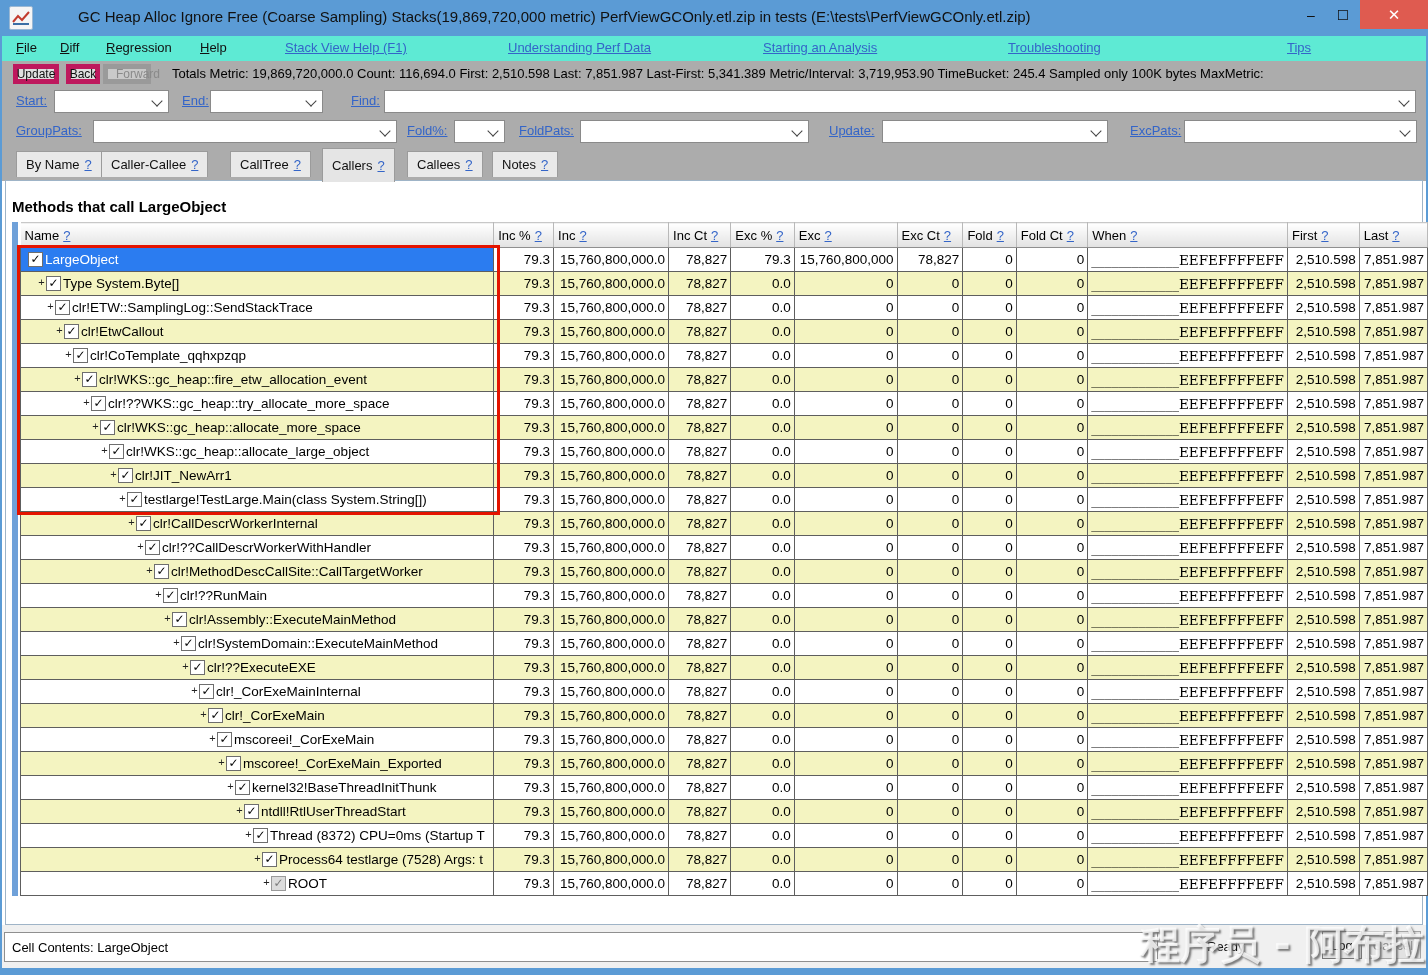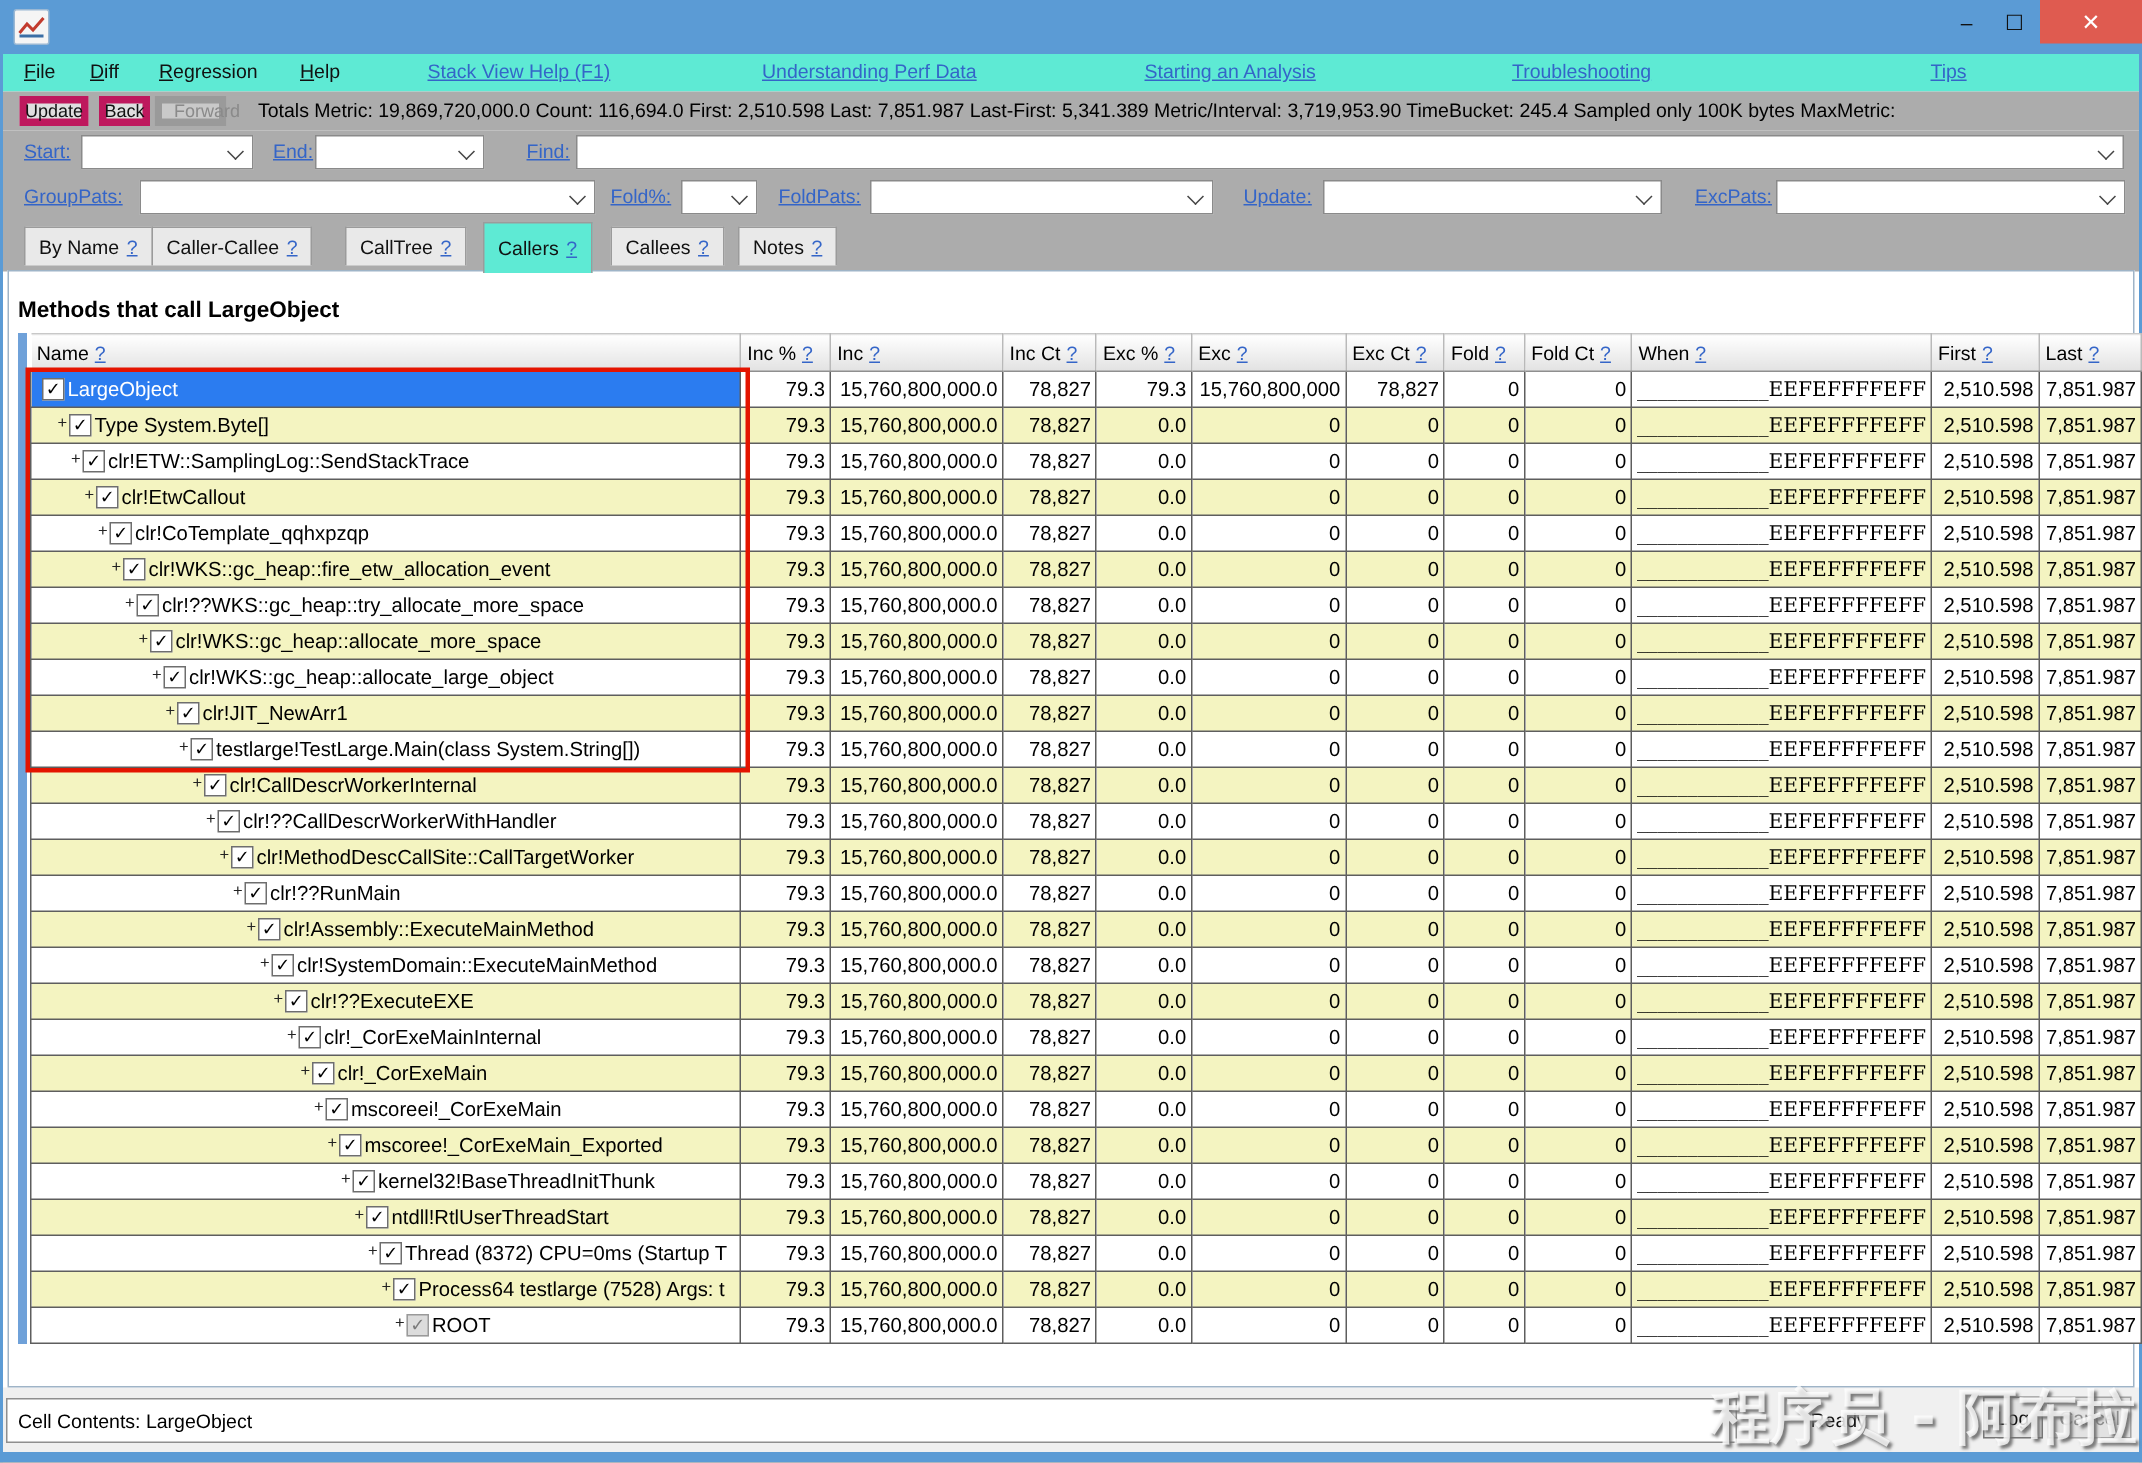--- a/index.html
+++ b/index.html
@@ -30,21 +30,21 @@
   .toolbtn{position:absolute;top:3px;height:20px;background:#DFDFDF;border:5px solid #be185d;font-size:12px;color:#111;display:flex;align-items:center;justify-content:center;padding:0 6px;box-sizing:border-box;}
   .toolbtn.disabled{color:#8A8A8A;border-color:#9A9A9A;background:#C9C9C9;padding-left:28px;}
   .totals{position:absolute;left:170px;top:5px;font-size:13px;color:#000;white-space:nowrap;overflow:hidden;width:1250px;}
   .flabel{position:absolute;font-size:13px;color:#3465C8;text-decoration:underline;white-space:nowrap;}
   .combo{position:absolute;background:#fff;border:1px solid #8A8A8A;box-sizing:border-box;display:flex;align-items:center;}
   .combo .val{flex:1;font-size:13px;color:#000;padding-left:5px;white-space:nowrap;overflow:hidden;margin-top:45px;}
   .chev{width:7px;height:7px;border-left:1.5px solid #444;border-bottom:1.5px solid #444;transform:rotate(-45deg);margin:0 7px 2px 0;flex:none;}
   
   .tab{position:absolute;top:5px;height:26px;background:#E9E9E9;border:1px solid #9B9B9B;border-bottom:none;display:flex;align-items:center;padding:0 9px;font-size:13px;color:#111;box-sizing:border-box;}
   .tab .help{color:#3465C8;text-decoration:underline;margin-left:5px;}
-  .tab.active{top:2px;height:34px;background:#5eead4;z-index:3;}
+  .tab.active{top:2px;height:34px;background:#e5e5e5;z-index:3;}
   
   .tabpage{position:absolute;left:5px;top:180px;width:1418px;height:745px;background:#fff;border:1px solid #9FB4C7;box-sizing:border-box;z-index:1;}
   .grid-title{position:absolute;left:12px;top:198px;font-size:15px;font-weight:bold;color:#000;z-index:2;}
   .rowheader-strip{position:absolute;left:12px;top:222px;width:6px;height:674px;background:#6FA1D9;z-index:2;}
   
   table.grid{position:absolute;left:20px;top:222px;border-collapse:collapse;table-layout:fixed;z-index:2;background:#fff;}
   table.grid th{
     height:25px;background:linear-gradient(#FFFFFF,#E2E2E2);
     border-right:1px solid #B9B9B9;border-bottom:1px solid #8F8F8F;border-top:1px solid #C8C8C8;
     font-size:13px;font-weight:normal;color:#000;text-align:left;padding:0 4px;box-sizing:border-box;white-space:nowrap;overflow:hidden;
@@ -85,20 +85,21 @@
 
 <div id="window">
 
   <div class="titlebar">
     <div class="app-icon">
       <svg width="22" height="22" viewBox="0 0 22 22">
           <polyline points="3,15 8,9 12,13 19,5" stroke="#C23B2E" stroke-width="2" fill="none"></polyline>
           <rect x="3" y="16" width="16" height="2" fill="#3B6EA5"></rect>
         </svg>
     </div>
+    <span class="title-text">GC Heap Alloc Ignore Free (Coarse Sampling) Stacks(19,869,720,000 metric) PerfViewGCOnly.etl.zip in tests (E:\tests\PerfViewGCOnly.etl.zip)</span>
     <div class="winbtn btn-min">–</div>
     <div class="winbtn btn-max">☐</div>
     <div class="winbtn btn-close">✕</div>
   </div>
 
   <div class="menubar" id="menubar">
       <span class="menu-item" style="left: 14px;"><u>F</u>ile</span>
       <span class="menu-item" style="left: 58px;"><u>D</u>iff</span>
       <span class="menu-item" style="left: 104px;"><u>R</u>egression</span>
       <span class="menu-item" style="left: 198px;"><u>H</u>elp</span>

